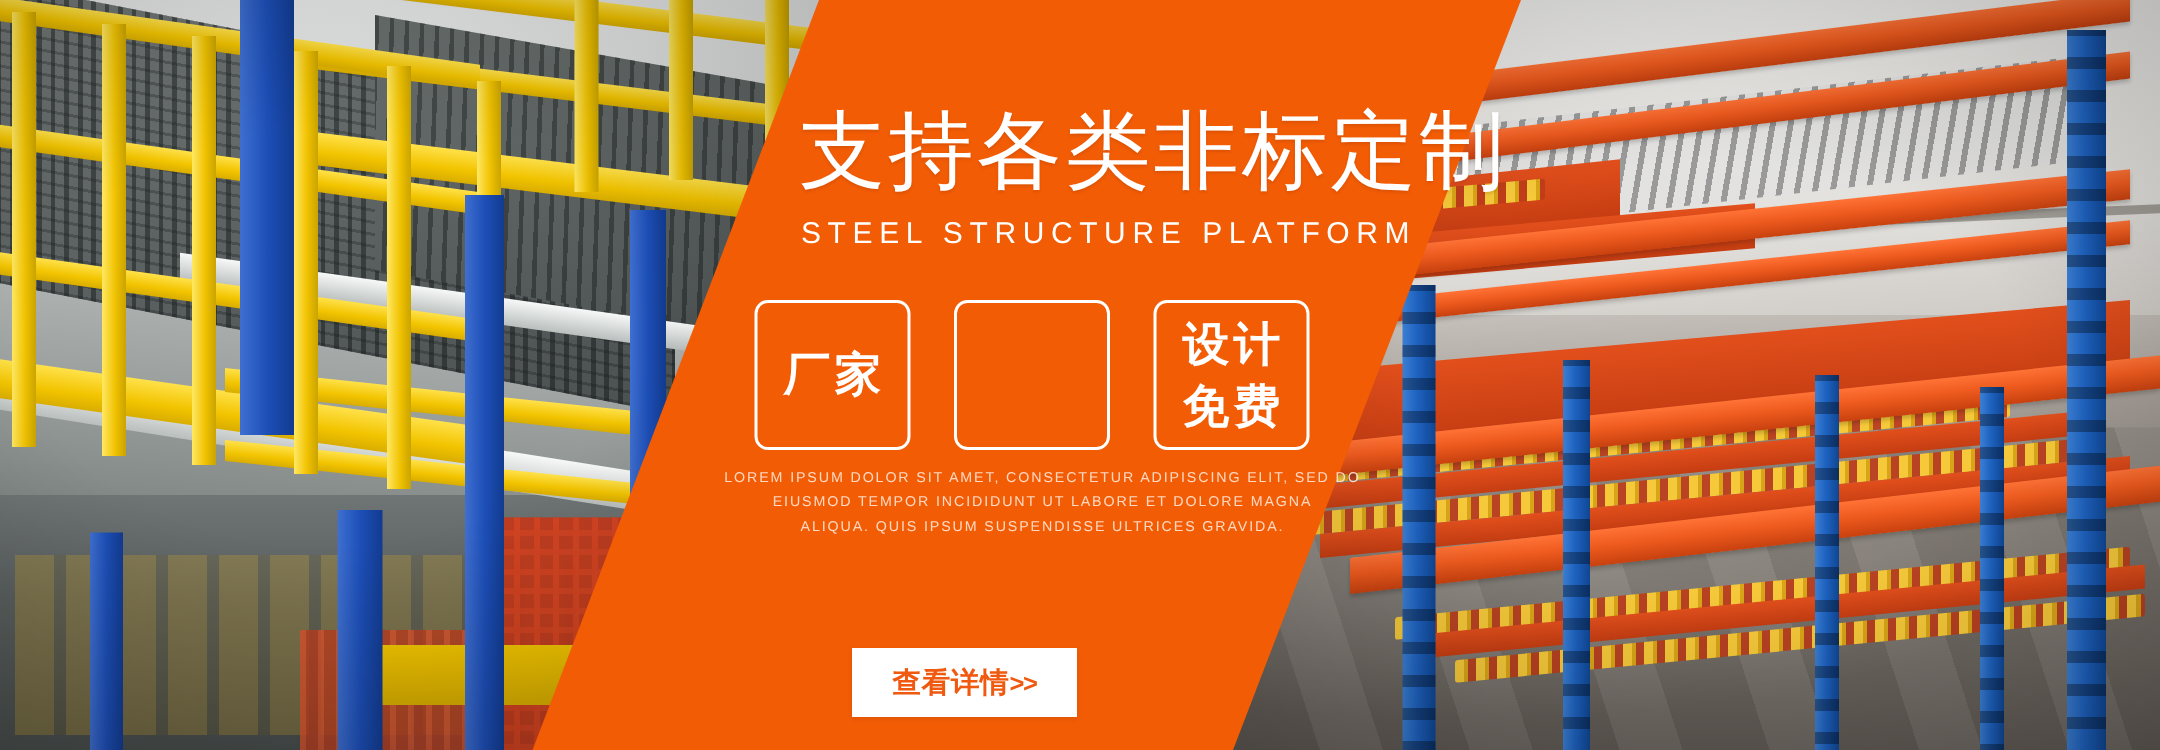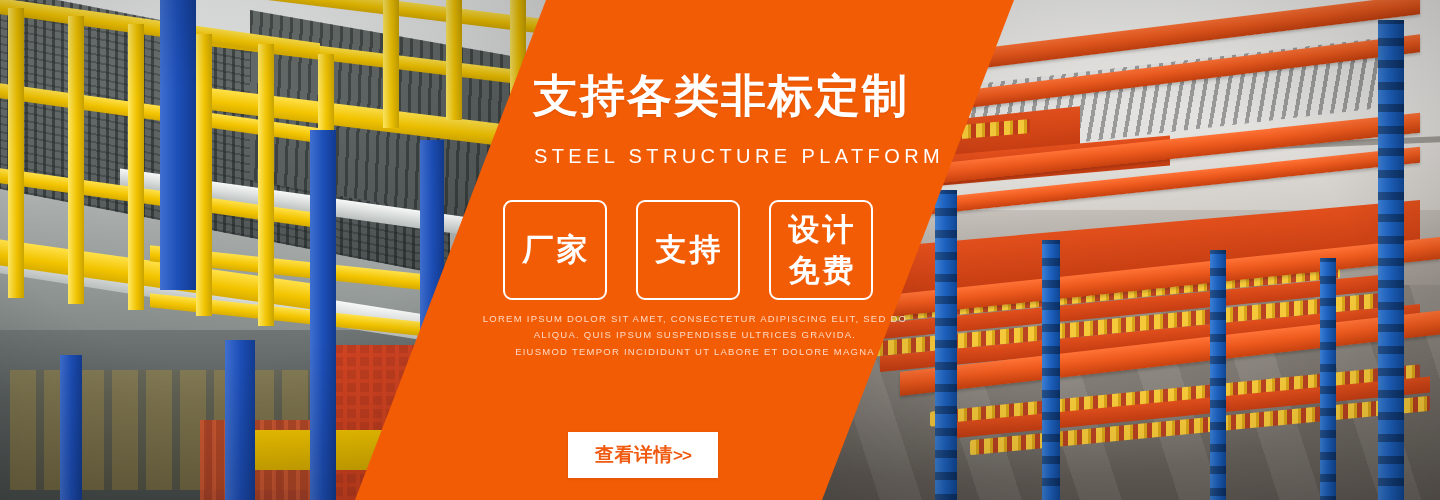--- a/index.html
+++ b/index.html
@@ -203,21 +203,21 @@
   }
 
   
   .content {
     position:absolute; left:0; top:0; width:1440px; height:500px;
     z-index:6;
     color:#ffffff;
   }
   .title {
     position:absolute; left:533px; top:72px;
-    font-size:45px; font-weight:bold;
+    font-size:57px; font-weight:normal;
     letter-spacing:2px;
     line-height:1.05;
     white-space:nowrap;
     text-shadow:0 1px 2px rgba(120,40,0,.18);
   }
   .subtitle {
     position:absolute; left:534px; top:145px;
     font-size:20px; font-weight:400;
     letter-spacing:4.4px;
     white-space:nowrap;
@@ -363,32 +363,31 @@
   <div class="content">
 
     <div class="title">支持各类非标定制</div>
     <div class="subtitle">STEEL STRUCTURE PLATFORM</div>
 
     <div class="badges">
       <div class="badge">
         <span>厂家</span>
       </div>
       <div class="badge">
-        <span>支持</span>
       </div>
       <div class="badge">
         <span>设计</span>
         <span>免费</span>
       </div>
     </div>
 
     <div class="lorem" style="color: rgb(255, 217, 194);">
       <div>LOREM IPSUM DOLOR SIT AMET, CONSECTETUR ADIPISCING ELIT, SED DO</div>
+      <div>EIUSMOD TEMPOR INCIDIDUNT UT LABORE ET DOLORE MAGNA</div>
       <div>ALIQUA. QUIS IPSUM SUSPENDISSE ULTRICES GRAVIDA.</div>
-      <div>EIUSMOD TEMPOR INCIDIDUNT UT LABORE ET DOLORE MAGNA</div>
     </div>
 
     <div class="cta">
       <div class="cta-text" style="color: rgb(240, 90, 16);">
         <span>查看详情</span><span class="arrows">&gt;&gt;</span>
       </div>
     </div>
 
   </div>
 </div>

